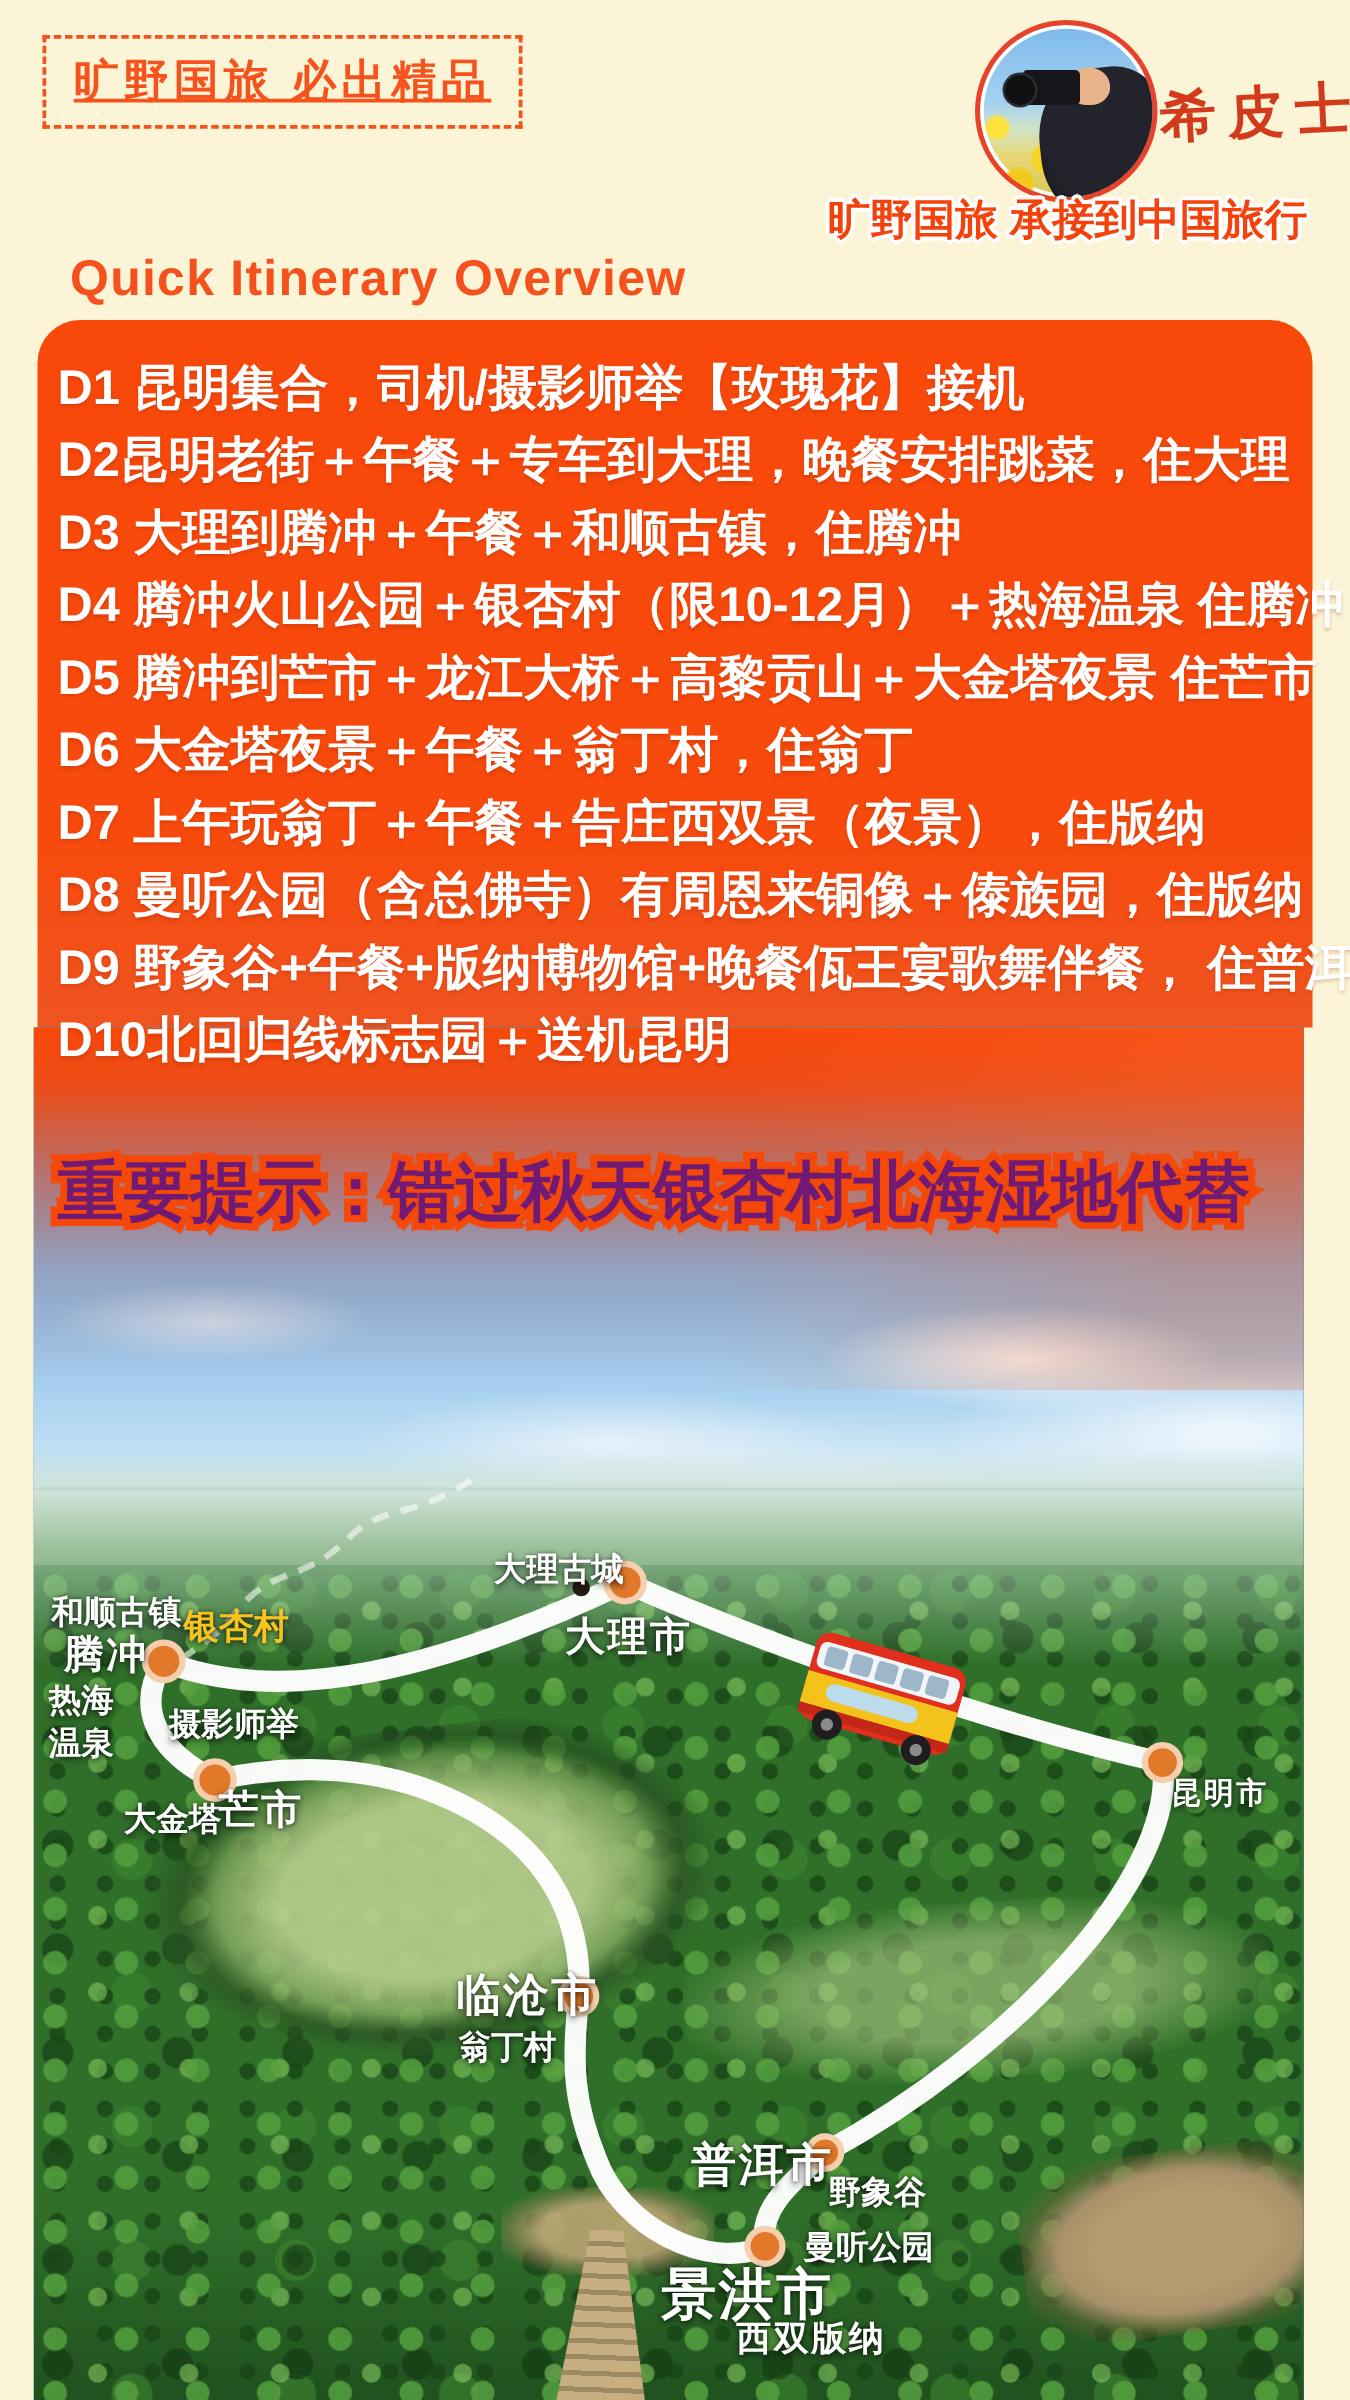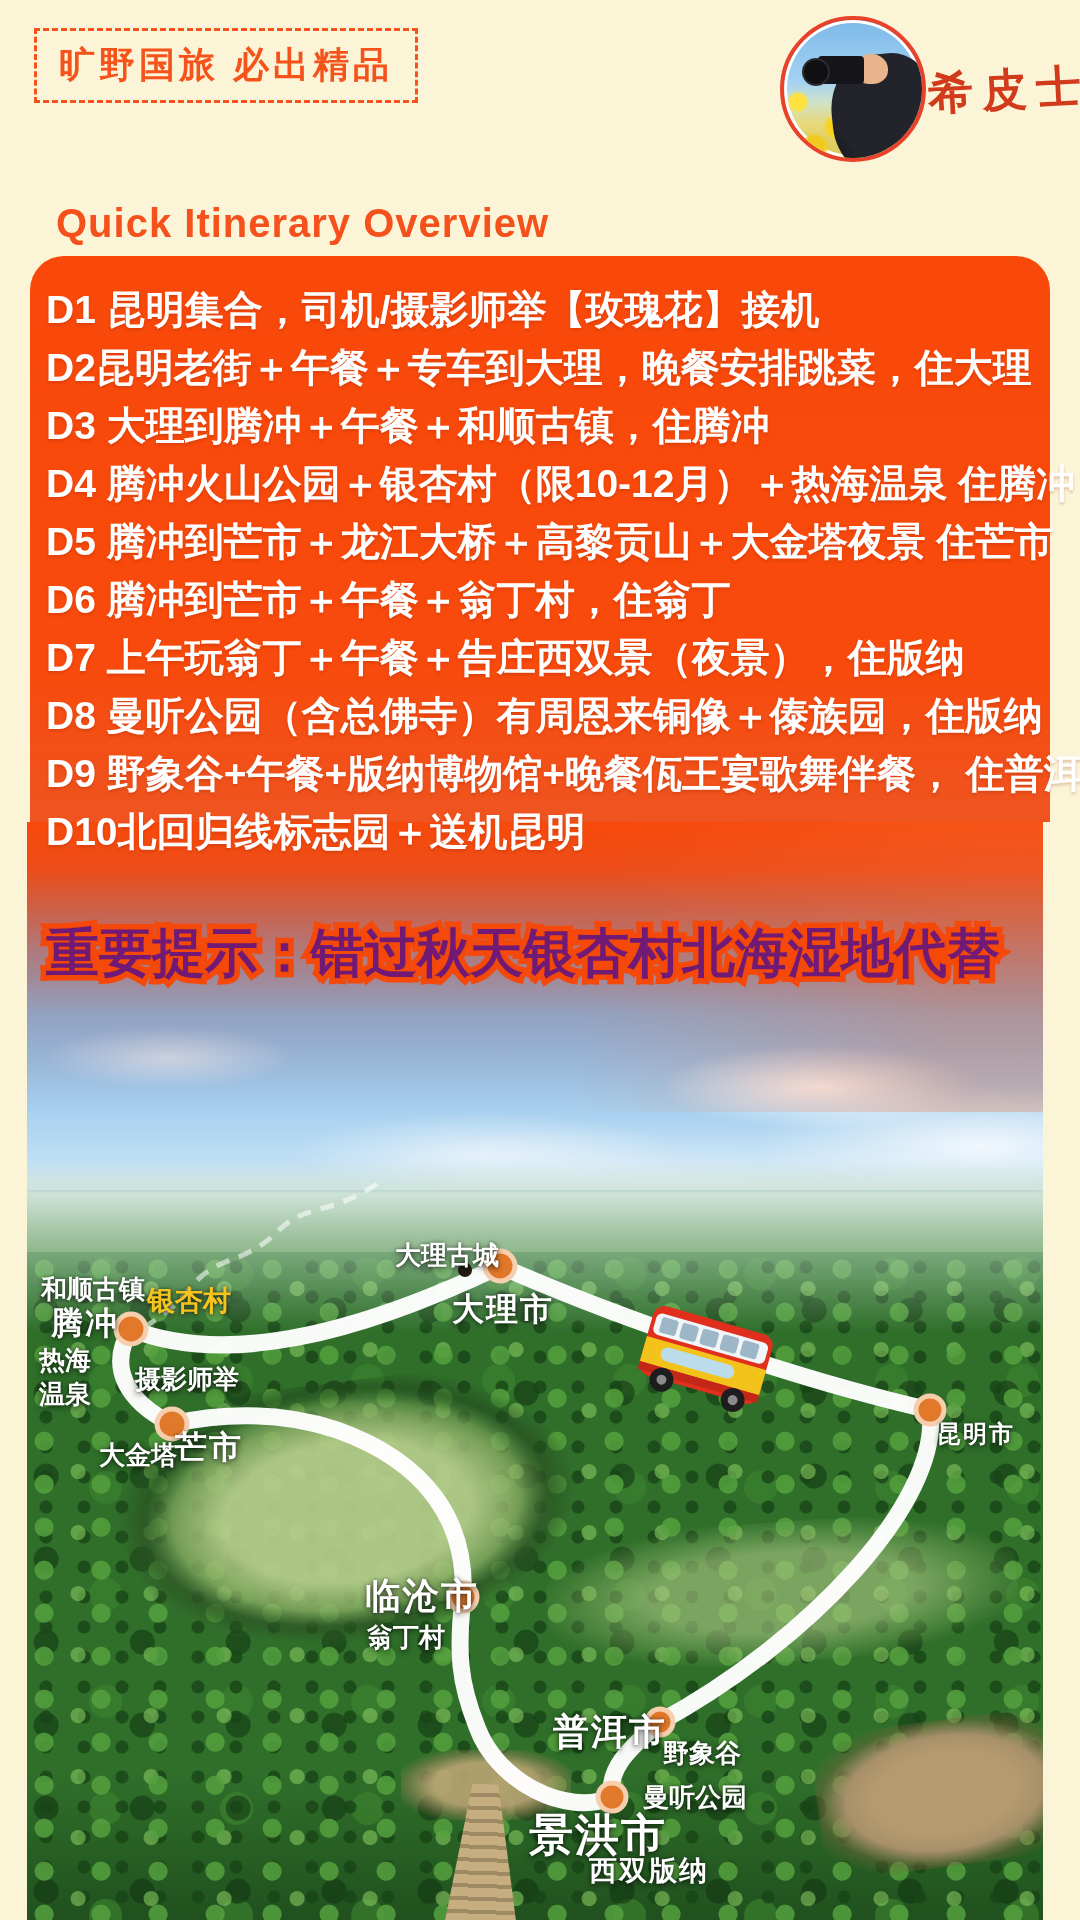--- a/index.html
+++ b/index.html
@@ -1,20 +1,20 @@
 <!DOCTYPE html>
 <html><head>
 <meta charset="utf-8">
 <style>
   html,body{margin:0;padding:0;background:#fcf4d6;}
   .poster{position:relative;width:1080px;height:1920px;background:#fcf4d6;overflow:hidden;
           font-family:"Liberation Sans",sans-serif;margin:0 auto;}
   
   .badge{position:absolute;left:34px;top:28px;padding:10px 22px;border:3px dashed #f5521c;
-         color:#f5521c;font-size:36px;font-weight:900;letter-spacing:4px;white-space:nowrap;}
+         color:#f5521c;font-size:36px;font-weight:900;letter-spacing:4px;white-space:nowrap;text-decoration:underline;}
   .title{position:absolute;left:34px;top:108px;font-size:67px;font-weight:900;color:#141414;
          letter-spacing:1px;white-space:nowrap;}
   .subtitle{position:absolute;left:56px;top:201px;font-size:40px;font-weight:700;color:#f4511c;
             letter-spacing:1px;white-space:nowrap;}
   
   .avatar{position:absolute;left:780px;top:16px;width:138px;height:138px;border-radius:50%;
           border:4px solid #e8432a;box-shadow:0 0 0 3px #fff inset;overflow:hidden;
           background:linear-gradient(180deg,#7db9e9 0%,#a5d2f2 45%,#cfe3c9 60%,#e8d87a 75%,#d8c84f 100%);}
   .av-flowers{position:absolute;left:-8px;top:52px;width:110px;height:100px;
           background:
@@ -109,29 +109,30 @@
   <div class="subtitle">Quick Itinerary Overview</div>
 
   <div class="avatar">
     <div class="av-flowers"></div>
     <div class="av-person"></div>
     <div class="av-face"></div>
     <div class="av-camera"></div>
     <div class="av-lens"></div>
   </div>
   <div class="brand-script">希皮士</div>
+  <div class="slogan">旷野国旅  承接到中国旅行</div>
 
   <div class="panel"></div>
   <div class="days">
     <div class="day-row" style="top:0px">D1 昆明集合，司机/摄影师举【玫瑰花】接机</div>
     <div class="day-row" style="top:58px">D2昆明老街＋午餐＋专车到大理，晚餐安排跳菜，住大理</div>
     <div class="day-row" style="top:116px">D3 大理到腾冲＋午餐＋和顺古镇，住腾冲</div>
     <div class="day-row" style="top:174px">D4 腾冲火山公园＋银杏村（限10-12月）＋热海温泉 住腾冲</div>
     <div class="day-row" style="top:232px">D5 腾冲到芒市＋龙江大桥＋高黎贡山＋大金塔夜景  住芒市</div>
-    <div class="day-row" style="top:290px">D6 腾冲到芒市＋午餐＋翁丁村，住翁丁</div>
+    <div class="day-row" style="top:290px">D6 大金塔夜景＋午餐＋翁丁村，住翁丁</div>
     <div class="day-row" style="top:348px">D7 上午玩翁丁＋午餐＋告庄西双景（夜景），住版纳</div>
     <div class="day-row" style="top:406px">D8 曼听公园（含总佛寺）有周恩来铜像＋傣族园，住版纳</div>
     <div class="day-row" style="top:464px">D9 野象谷+午餐+版纳博物馆+晚餐佤王宴歌舞伴餐， 住普洱</div>
     <div class="day-row" style="top:522px">D10北回归线标志园＋送机昆明</div>
   </div>
 
   <div class="photo">
     <div class="sky"></div>
     <div class="farhills"></div>
     <div class="terrain"></div>

